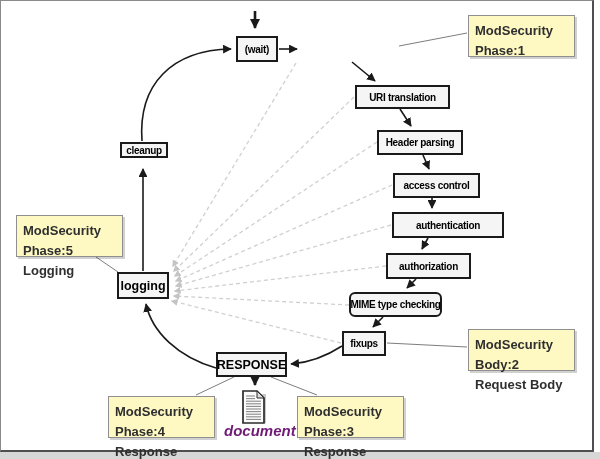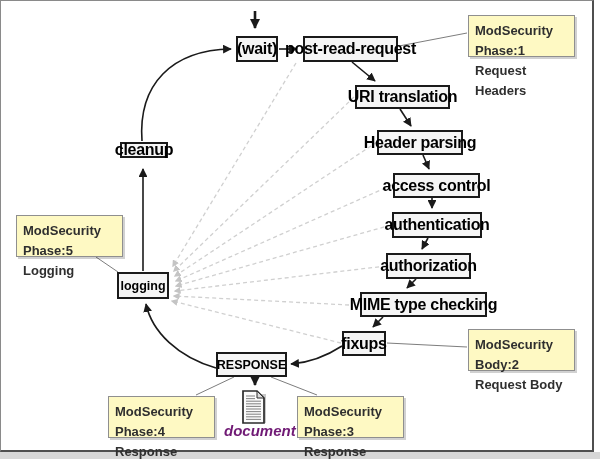--- a/index.html
+++ b/index.html
@@ -15,21 +15,21 @@
   svg.wires{position:absolute;left:0;top:0;z-index:2;}
   svg.wires .edge{stroke:var(--ink,#1a1a1a);stroke-width:1.6;fill:none;}
   svg.wires .edge.thick{stroke-width:2.6;}
   svg.wires .thin{stroke:var(--thin-line,#7d7d7d);stroke-width:1;fill:none;}
   svg.wires .dash{stroke:var(--dashed-line,#d0d0d0);stroke-width:1.3;stroke-dasharray:4 3;fill:none;}
   .arrowhead-black{fill:var(--ink,#1a1a1a);}
   .arrowhead-gray{fill:#c4c4c4;}
   .node{position:absolute;z-index:3;box-sizing:border-box;
         border:2px solid var(--ink,#1a1a1a);background:var(--node-fill,#f5f5f5);
         display:flex;align-items:center;justify-content:center;
-        font-weight:bold;font-size:16px;letter-spacing:-0.3px;white-space:nowrap;color:#000;}
+        font-weight:bold;font-size:10px;letter-spacing:-0.3px;white-space:nowrap;color:#000;}
   .node.big{font-size:12.5px;letter-spacing:0;}
   .anno{position:absolute;z-index:3;box-sizing:border-box;background:#fef9c3;
         border:1px solid var(--anno-border,#8f8f8f);
         box-shadow:2px 2px 0 rgba(0,0,0,0.18);
         font-weight:bold;font-size:13px;line-height:1.55;color:var(--anno-text,#2f2f2f);
         padding:5px 6px;}
   .anno.right{}
   .doc-icon{position:absolute;z-index:3;}
   .doc-label{position:absolute;z-index:3;font-weight:bold;font-style:italic;
         font-size:15px;color:#701a75;text-align:center;}
@@ -79,35 +79,33 @@
     <path class="edge" d="M416,279 L407,288" marker-end="url(#mArrow)"></path>
     <path class="edge" d="M383,317 L373,327" marker-end="url(#mArrow)"></path>
     <path class="edge" d="M342,346 C322,359 305,363 291,364" marker-end="url(#mArrow)"></path>
     <path class="edge thick" d="M255,377 L255,385" marker-end="url(#mArrowBig)"></path>
     <path class="edge" d="M216,368 C178,357 152,332 146,304" marker-end="url(#mArrow)"></path>
     <path class="edge" d="M143,271 L143,169" marker-end="url(#mArrow)"></path>
     <path class="edge" d="M142,141 C138,84 172,50 231,49" marker-end="url(#mArrow)"></path>
   </svg>
 
   <div class="node" style="left:236px;top:36px;width:42px;height:26px;">(wait)</div>
-  <div class="node" style="left:303px;top:36px;width:95px;height:26px;">post-read-request</div>
   <div class="node" style="left:355px;top:85px;width:95px;height:24px;">URI translation</div>
   <div class="node" style="left:377px;top:130px;width:86px;height:25px;">Header parsing</div>
   <div class="node" style="left:393px;top:173px;width:87px;height:25px;">access control</div>
-  <div class="node" style="left:392px;top:212px;width:90px;height:26px;">authentication</div>
+  <div class="node" style="left:392px;top:212px;width:112px;height:26px;">authentication</div>
   <div class="node" style="left:386px;top:253px;width:85px;height:26px;">authorization</div>
-  <div class="node" style="left:360px;top:292px;width:127px;height:25px;">MIME type checking</div>
+  <div class="node" style="left:349px;top:292px;width:93px;height:25px;border-radius:6px;">MIME type checking</div>
   <div class="node" style="left:342px;top:331px;width:44px;height:25px;">fixups</div>
   <div class="node big" style="left:216px;top:352px;width:71px;height:25px;">RESPONSE</div>
   <div class="node big" style="left:117px;top:272px;width:52px;height:27px;">logging</div>
   <div class="node" style="left:120px;top:142px;width:48px;height:16px;">cleanup</div>
 
   <div class="anno" style="left:468px;top:15px;width:107px;height:42px;">
     <div>ModSecurity Phase:1</div>
-    <div>Request Headers</div>
   </div>
   <div class="anno" style="left:468px;top:329px;width:107px;height:42px;">
     <div>ModSecurity Body:2</div>
     <div>Request Body</div>
   </div>
   <div class="anno right" style="left:16px;top:215px;width:107px;height:42px;">
     <div>ModSecurity Phase:5</div>
     <div>Logging</div>
   </div>
   <div class="anno right" style="left:108px;top:396px;width:107px;height:42px;">

